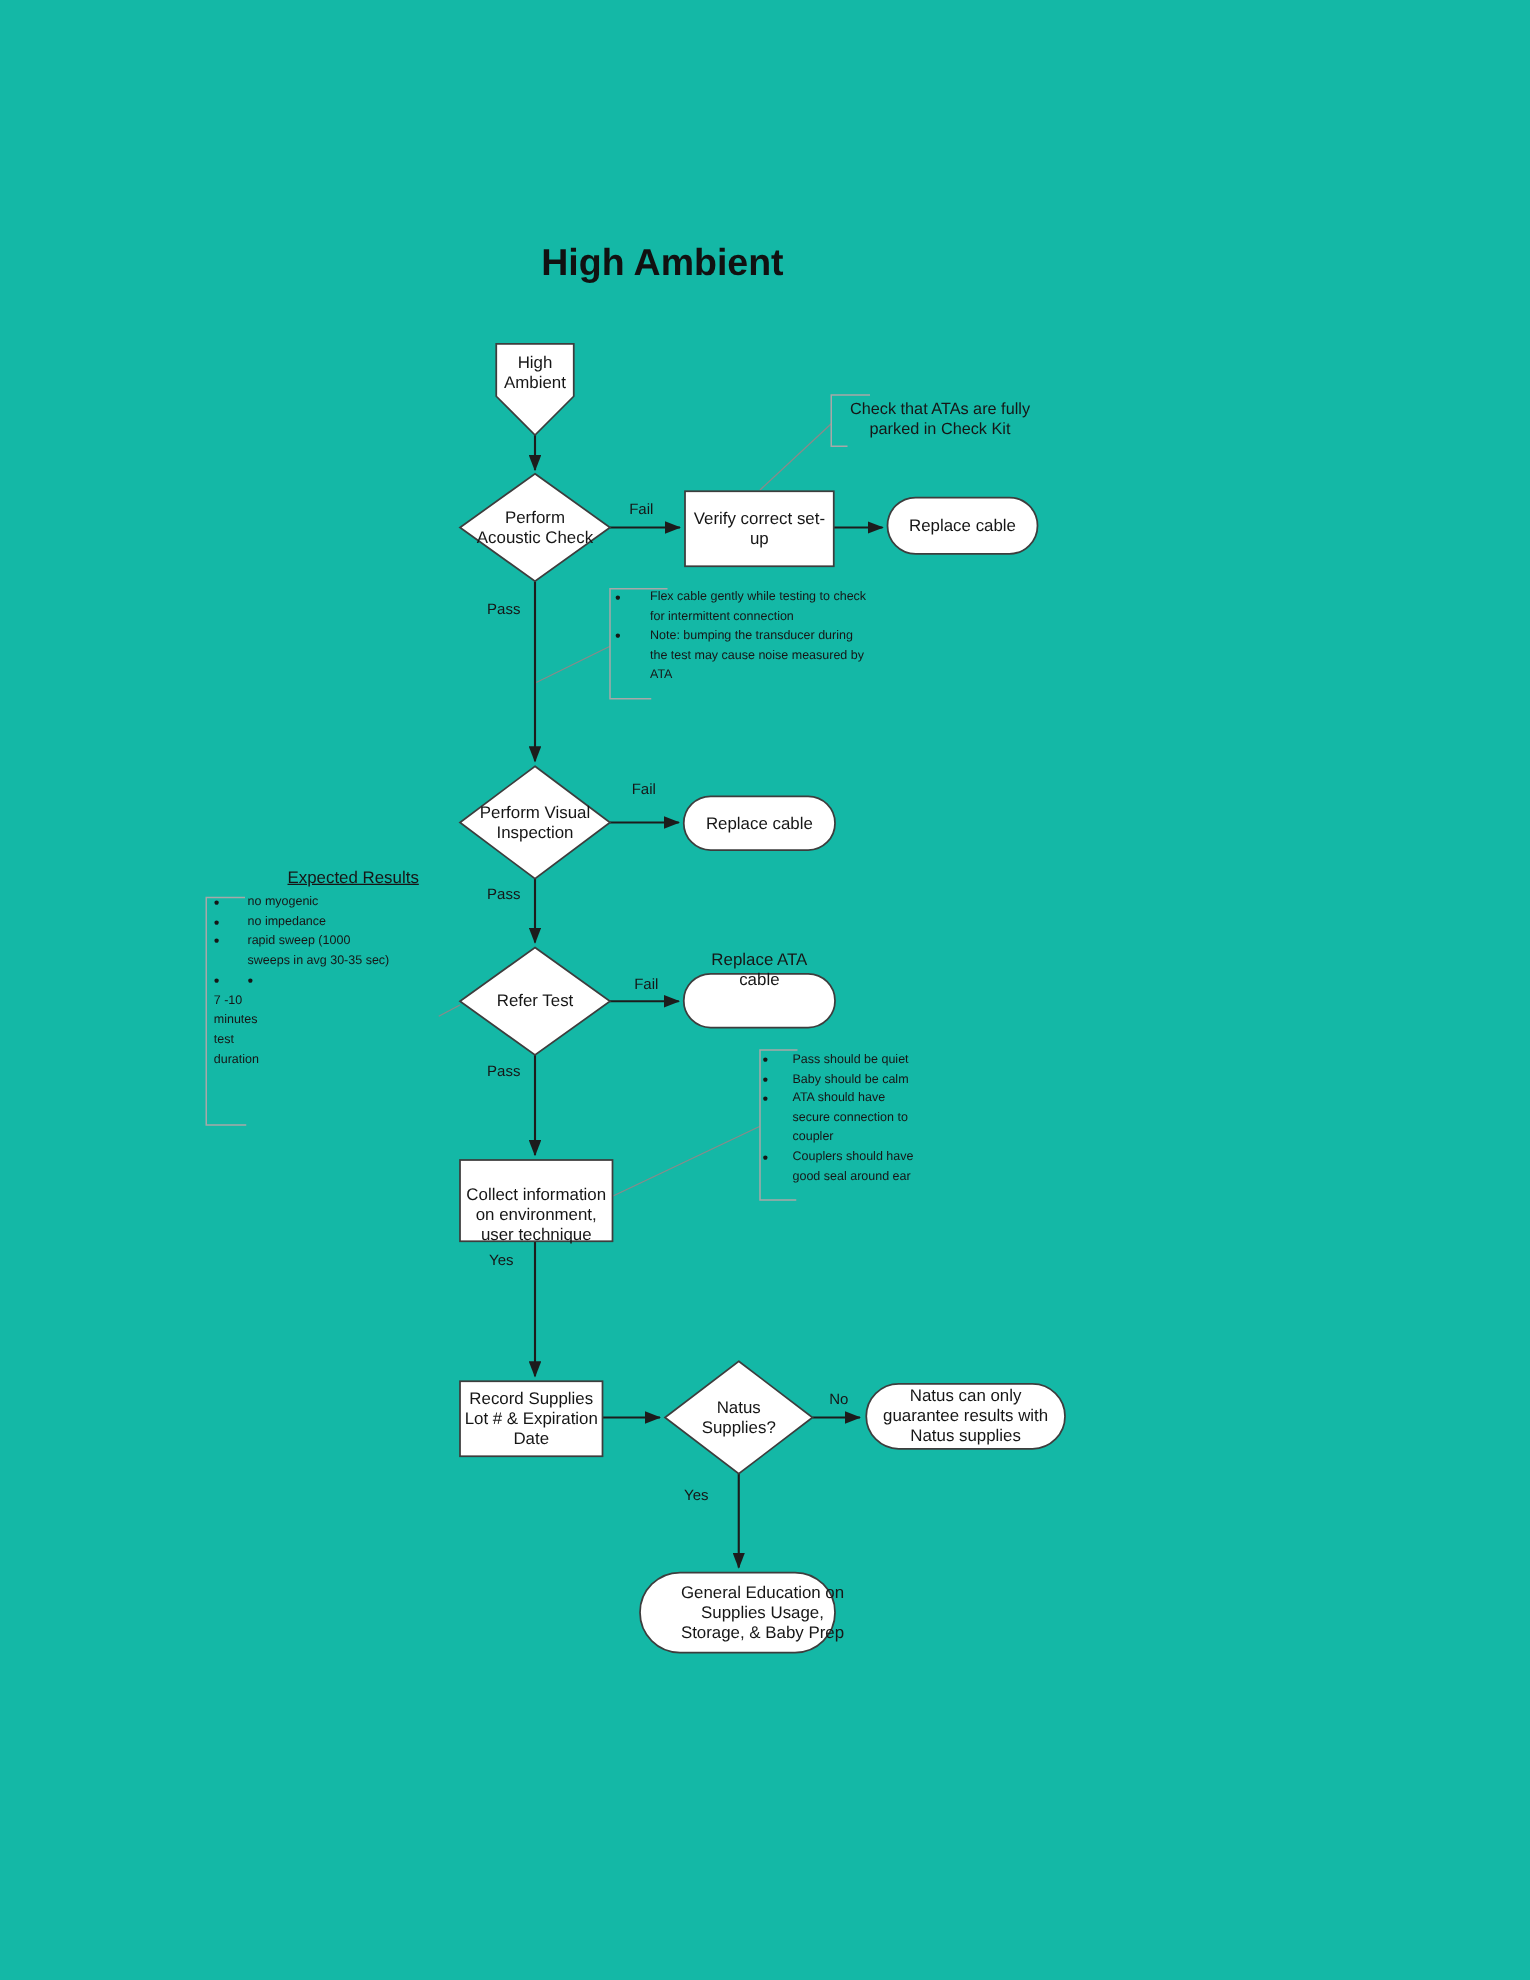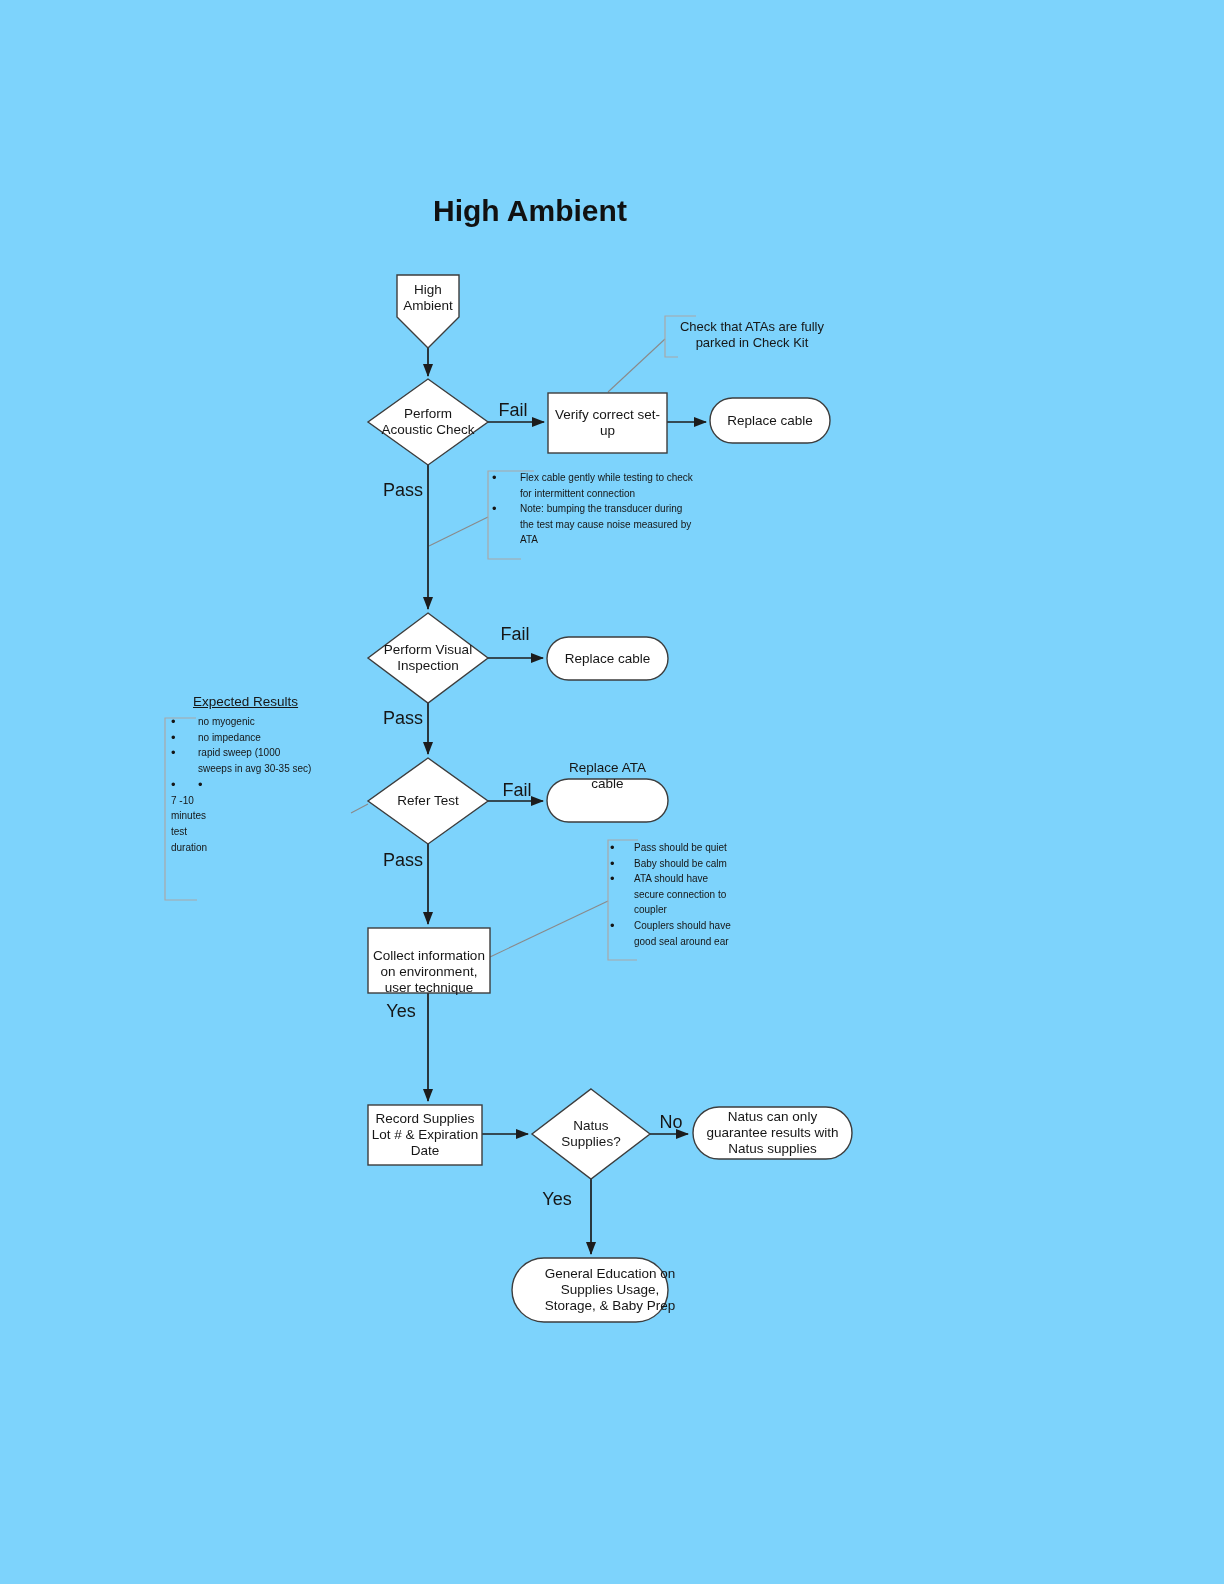--- a/index.html
+++ b/index.html
@@ -1,42 +1,43 @@
 <!DOCTYPE html>
 <html><head>
 <meta charset="utf-8">
 <style>
   html,body { margin:0; padding:0; background:#ffffff; }
   .page {
-    position:relative; width:1224px; height:1584px; background:#7dd3fc;
+    position:relative; width:1224px; height:1584px; background:#14b8a6;
     font-family:"Liberation Sans","DejaVu Sans",sans-serif; color:#1a1a1a;
     overflow:hidden;
   }
   .layer { position:absolute; left:0; top:0; }
   .page-title {
     position:absolute; font-size:30px; font-weight:bold; color:#111;
     white-space:nowrap;
   }
   .node-label {
     position:absolute; display:flex; align-items:center; justify-content:center;
     text-align:center; white-space:pre-line; font-size:13.5px; line-height:16px;
     color:#161616;
   }
   .edge-label {
-    position:absolute; font-size:18px; text-align:center; color:#161616;
+    position:absolute; font-size:12px; text-align:center; color:#161616;
     white-space:nowrap;
   }
   .note-centered {
     position:absolute; display:flex; align-items:flex-start; justify-content:center;
     text-align:center; white-space:pre-line; font-size:13px; line-height:15.5px;
     color:#161616;
   }
   .note-heading {
     position:absolute; font-size:13.5px; text-decoration:underline; color:#161616;
     white-space:nowrap;
+    margin-left:37px;
   }
   .bullet-list {
     position:absolute; display:grid; align-items:start; color:#161616;
   }
   .bullet-list .bullet { font-size:13px; line-height:15.5px; }
   .bullet-list .item-text { white-space:pre-line; font-size:10px; line-height:15.5px; }
   .list-flex { left:492px; top:470px; grid-template-columns:28px 248px; }
   .list-expected { left:171px; top:714px; grid-template-columns:27px 156px; }
   .list-expected .bullet, .list-expected .item-text { line-height:15.7px; }
   .list-env { left:610px; top:840px; grid-template-columns:24px 146px; }

